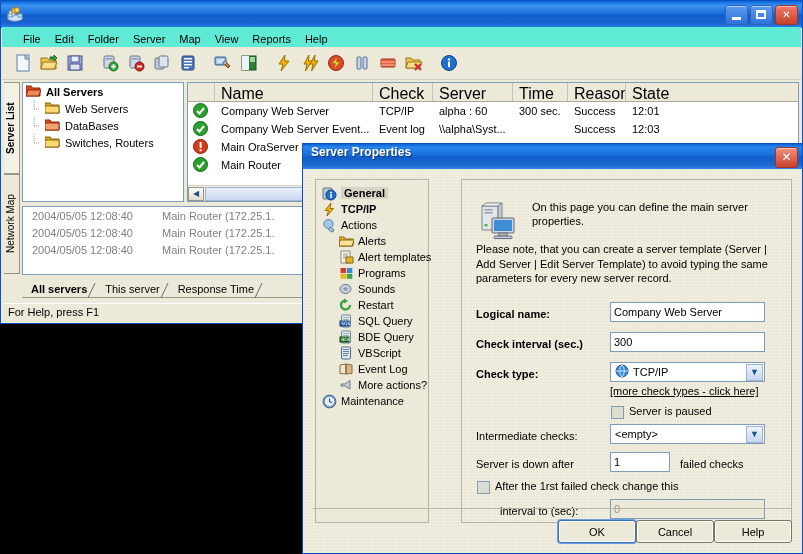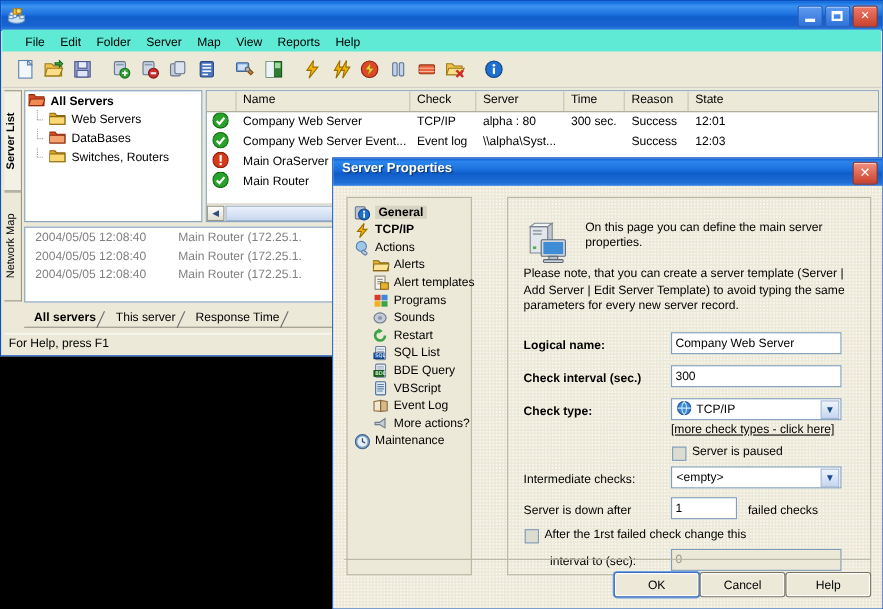--- a/index.html
+++ b/index.html
@@ -48,21 +48,21 @@
     border:1px solid #7f9db9;box-sizing:border-box;overflow:hidden;}
   .tnode{display:flex;align-items:center;height:17px;padding-left:4px;font-size:11px;white-space:nowrap;}
   .tnode.root{font-weight:bold;padding-left:3px;}
   .tnode.child{padding-left:22px;position:relative;}
   .tnode .fi{margin-right:5px;}
 
   
   .listpane{position:absolute;left:185px;top:2px;right:2px;height:120px;background:#fff;
     border:1px solid #7f9db9;box-sizing:border-box;overflow:hidden;}
   .lhead{display:flex;height:18px;background:#ece9d8;border-bottom:1px solid #aca899;}
-  .lh{border-right:1px solid #c6c2b6;padding:2px 0 0 6px;font-size:11px;box-sizing:border-box;overflow:hidden;white-space:nowrap;}
+  .lh{border-right:1px solid #c6c2b6;padding:2px 0 0 6px;font-size:16px;box-sizing:border-box;overflow:hidden;white-space:nowrap;}
   .lrow{display:flex;height:18px;align-items:center;font-size:11px;white-space:nowrap;}
   .lc{padding-left:6px;box-sizing:border-box;overflow:hidden;}
   .hsb{position:absolute;left:0;right:0;bottom:0;height:15px;background:#f1efe2;border-top:1px solid #d4d0c8;display:flex;align-items:center;}
   .hsb-btn{width:16px;height:14px;background:linear-gradient(to bottom,#fdfdfd,#dfdcd0);border:1px solid #9a9687;box-sizing:border-box;
     display:flex;align-items:center;justify-content:center;font-size:8px;color:#2b4d80;}
   .hsb-thumb{flex:1;height:14px;margin:0 1px;background:linear-gradient(to bottom,#eaf0fb,#c9d8ef);border:1px solid #9fb4d0;box-sizing:border-box;}
 
   
   .logpane{position:absolute;left:20px;top:126px;right:2px;height:69px;background:#fff;border:1px solid #7f9db9;box-sizing:border-box;overflow:hidden;}
   .logrow{display:flex;height:17px;align-items:center;color:#808080;font-size:11px;white-space:nowrap;}
@@ -352,21 +352,21 @@
 
         <div class="lrow">
           <div class="lc" style="width:27px;padding-left:5px">
             <svg width="15" height="15">
                 <circle cx="7.5" cy="7.5" r="7" fill="#2aa12a" stroke="#0f6b14"></circle>
                 <path d="M4 8 L6.5 10.5 L11 5" stroke="#fff" stroke-width="2" fill="none"></path>
               </svg>
           </div>
           <div class="lc" style="width:158px">Company Web Server</div>
           <div class="lc" style="width:60px">TCP/IP</div>
-          <div class="lc" style="width:80px">alpha : 80</div>
+          <div class="lc" style="width:80px">alpha : 60</div>
           <div class="lc" style="width:55px">300 sec.</div>
           <div class="lc" style="width:58px">Success</div>
           <div class="lc" style="width:60px">12:01</div>
         </div>
 
         <div class="lrow">
           <div class="lc" style="width:27px;padding-left:5px">
             <svg width="15" height="15">
                 <circle cx="7.5" cy="7.5" r="7" fill="#2aa12a" stroke="#0f6b14"></circle>
                 <path d="M4 8 L6.5 10.5 L11 5" stroke="#fff" stroke-width="2" fill="none"></path>
@@ -554,21 +554,21 @@
 
         <div class="snode lvl2">
           <span class="ic">
             <svg width="15" height="14">
                 <rect x="2.5" y="1" width="9" height="12" rx="1" fill="#e9eef5" stroke="#6b7f96"></rect>
                 <path d="M4 3.5 H10 M4 5.5 H10 M4 7.5 H9" stroke="#9aa9bb"></path>
                 <rect x="1" y="7" width="9" height="5" fill="#1e5fb0" stroke="#123d77"></rect>
                 <text x="2.2" y="11" font-family="DejaVu Sans" font-size="4.6" fill="#fff">SQL</text>
               </svg>
           </span>
-          <span class="lbl">SQL List</span>
+          <span class="lbl">SQL Query</span>
         </div>
 
         <div class="snode lvl2">
           <span class="ic">
             <svg width="15" height="14">
                 <rect x="2.5" y="1" width="9" height="12" rx="1" fill="#e9eef5" stroke="#6b7f96"></rect>
                 <path d="M4 3.5 H10 M4 5.5 H10 M4 7.5 H9" stroke="#9aa9bb"></path>
                 <rect x="1" y="7" width="9" height="5" fill="#17761f" stroke="#0c4a12"></rect>
                 <text x="2.2" y="11" font-family="DejaVu Sans" font-size="4.6" fill="#fff">BDE</text>
               </svg>

